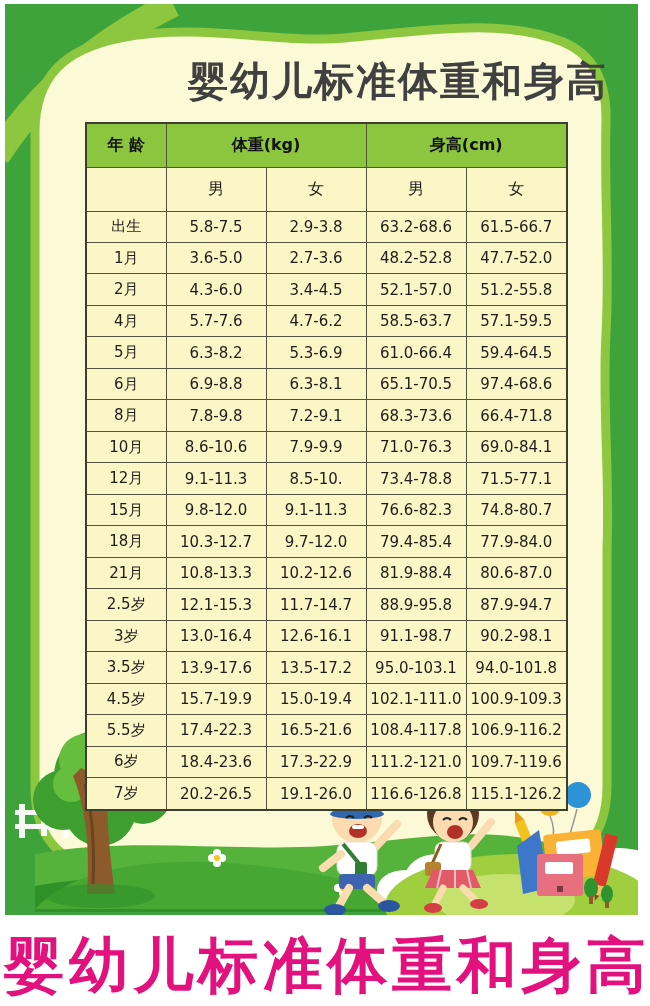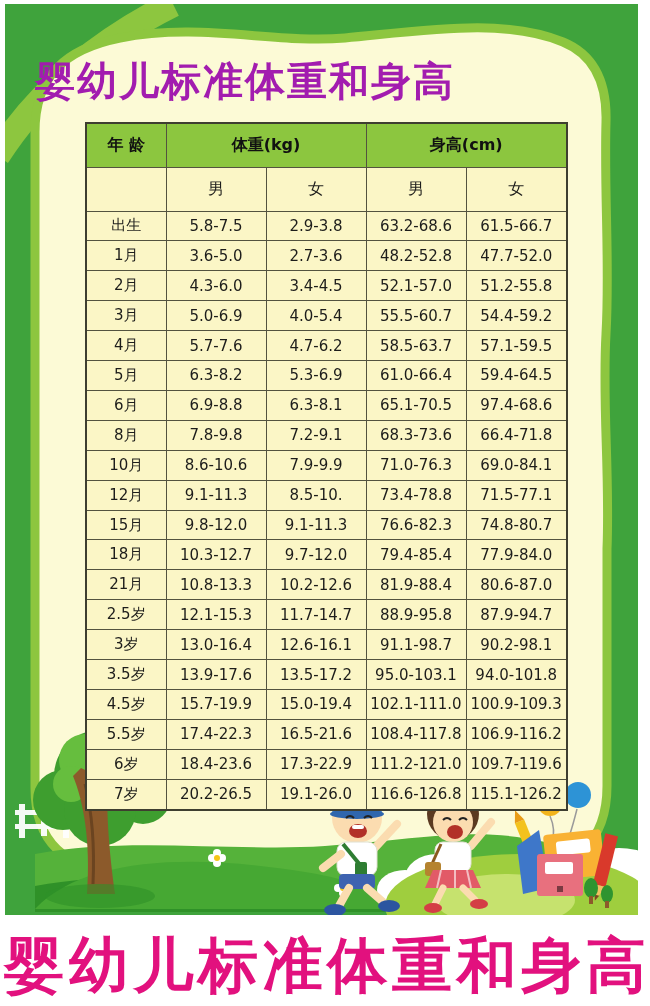--- a/index.html
+++ b/index.html
@@ -2,22 +2,22 @@
 <html><head>
 <meta charset="utf-8">
 <style>
   html,body{margin:0;padding:0;background:#ffffff;}
   body{font-family:"DejaVu Sans","Liberation Sans",sans-serif;}
   .page{position:relative;width:650px;height:1006px;background:#ffffff;overflow:hidden;}
   .poster{position:absolute;left:5px;top:4px;width:633px;height:911px;}
   .scene{position:absolute;left:0;top:0;width:633px;height:911px;display:block;}
   .top-title{
     position:absolute;left:30px;top:52px;width:573px;height:50px;
-    text-align:left;font-size:40px;line-height:50px;font-weight:bold;
-    color:#a21caf;letter-spacing:2px;white-space:nowrap;
+    text-align:right;font-size:40px;line-height:50px;font-weight:bold;
+    color:#404040;letter-spacing:2px;white-space:nowrap;
   }
   .growth-table{
     position:absolute;left:80px;top:118px;width:481px;height:689px;
     border-collapse:collapse;table-layout:fixed;
     border:2px solid #3e3e30;background:#fbf6c6;
   }
   .growth-table th,.growth-table td{
     border:1px solid #53533f;text-align:center;vertical-align:middle;
     padding:0;font-size:15px;color:#1d1d1b;background:#fbf6c6;font-weight:normal;
   }
@@ -221,27 +221,20 @@
             <td>47.7-52.0</td>
           </tr>
           <tr>
             <td>2月</td>
             <td>4.3-6.0</td>
             <td>3.4-4.5</td>
             <td>52.1-57.0</td>
             <td>51.2-55.8</td>
           </tr>
           <tr>
-            <td>3月</td>
-            <td>5.0-6.9</td>
-            <td>4.0-5.4</td>
-            <td>55.5-60.7</td>
-            <td>54.4-59.2</td>
-          </tr>
-          <tr>
             <td>4月</td>
             <td>5.7-7.6</td>
             <td>4.7-6.2</td>
             <td>58.5-63.7</td>
             <td>57.1-59.5</td>
           </tr>
           <tr>
             <td>5月</td>
             <td>6.3-8.2</td>
             <td>5.3-6.9</td>

